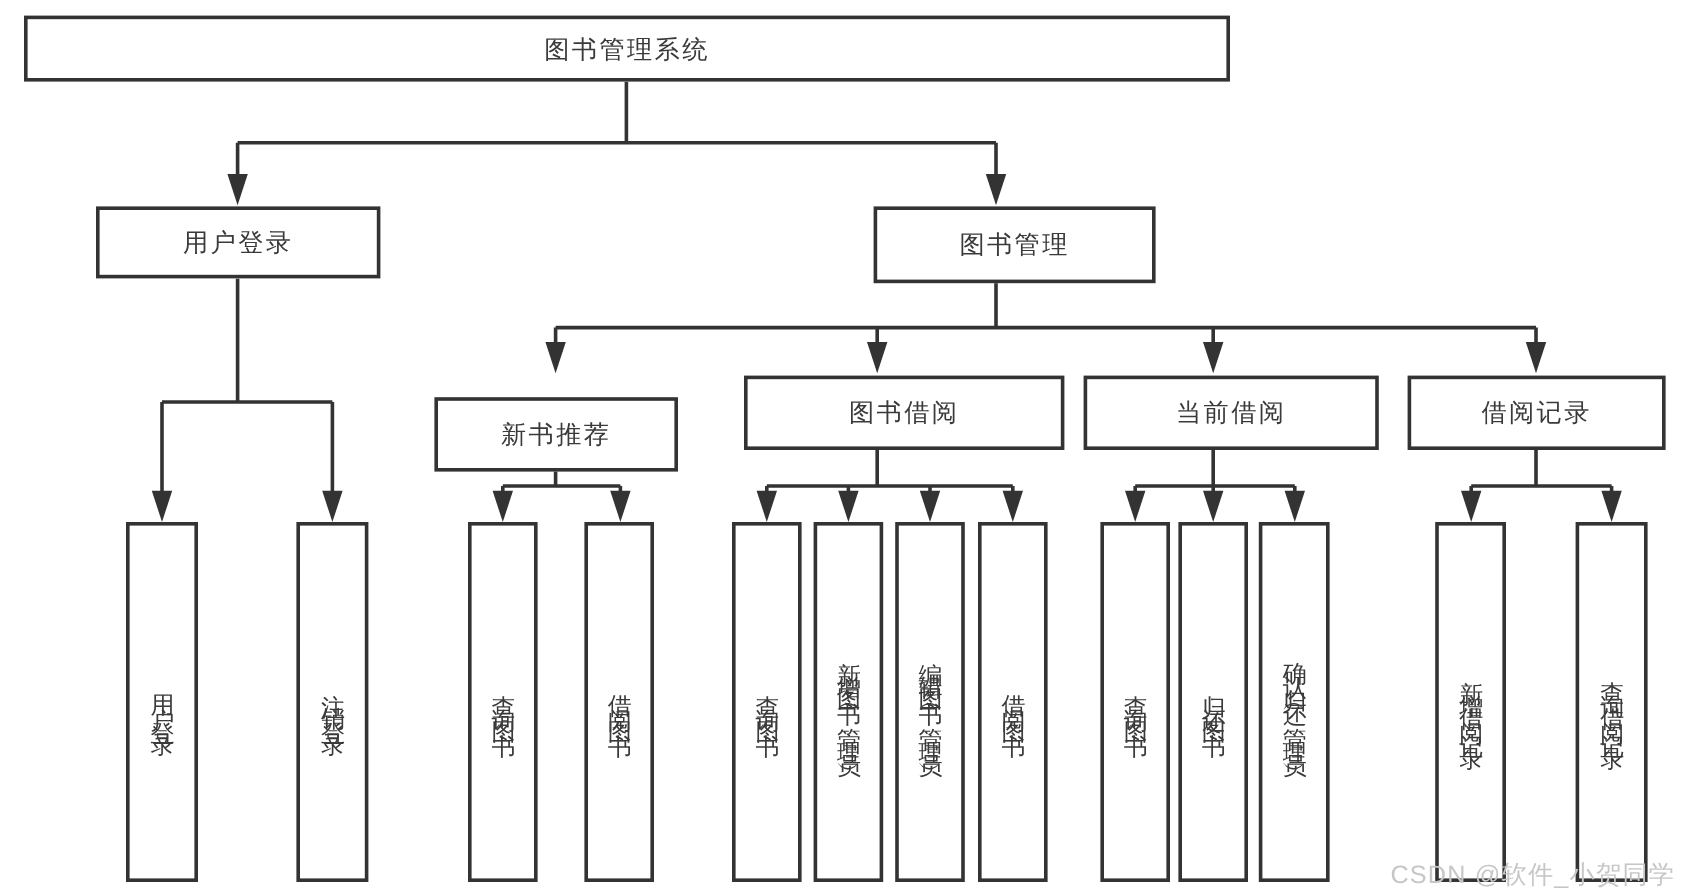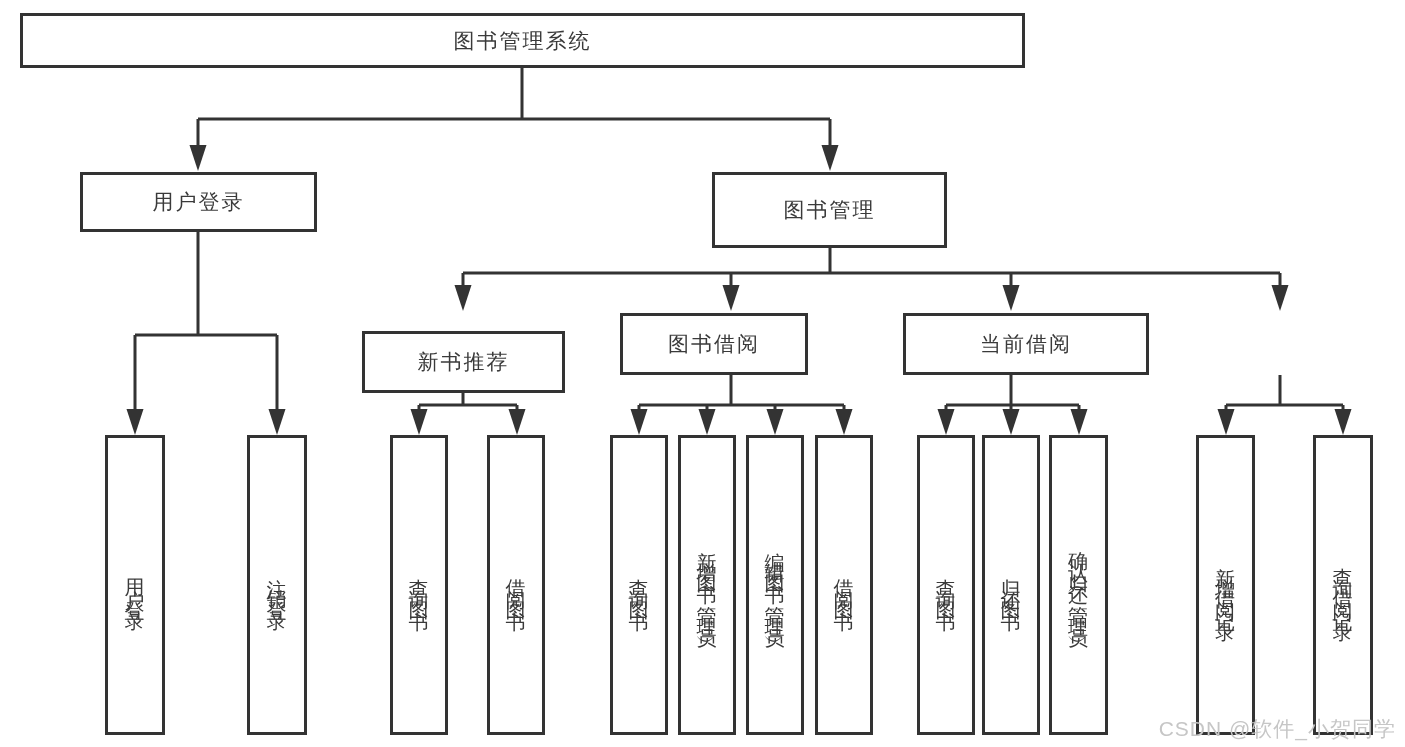--- a/index.html
+++ b/index.html
@@ -99,25 +99,26 @@
       <polygon points="1002.5,409 1019.5,409 1011,435"></polygon>
       <polygon points="1070.5,409 1087.5,409 1079,435"></polygon>
       <polygon points="1217.5,409 1234.5,409 1226,435"></polygon>
       <polygon points="1334.5,409 1351.5,409 1343,435"></polygon>
     </g>
   </svg>
 
   <div class="node h" style="left:20px; top:13px; width:1005px; height:55px;">图书管理系统</div>
 
   <div class="node h" style="left:80px; top:172px; width:237px; height:60px;">用户登录</div>
-  <div class="node h" style="left:712px; top:172px; width:235px; height:76px;">图书管理</div>
+  <div class="node h" style="left:728px; top:172px; width:235px; height:64px;">图书管理</div>
 
   <div class="node h" style="left:362px; top:299px; width:203px; height:62px;margin-top:32px;">新书推荐</div>
-  <div class="node h" style="left:620px; top:313px; width:188px; height:62px;">图书借阅</div>
+  <div class="node h" style="left:620px; top:313px; width:267px; height:62px;">图书借阅</div>
   <div class="node h" style="left:903px; top:313px; width:246px; height:62px;">当前借阅</div>
+  <div class="node h" style="left:1173px; top:313px; width:215px; height:62px;">借阅记录</div>
 
   <div class="node v" style="left:105px; top:435px; width:60px; height:300px;">用户登录</div>
   <div class="node v" style="left:247px; top:435px; width:60px; height:300px;">注销登录</div>
 
   <div class="node v" style="left:390px; top:435px; width:58px; height:300px;">查询图书</div>
   <div class="node v" style="left:487px; top:435px; width:58px; height:300px;">借阅图书</div>
 
   <div class="node v" style="left:610px; top:435px; width:58px; height:300px;">查询图书</div>
   <div class="node v" style="left:678px; top:435px; width:58px; height:300px;">新增图书（管理员）</div>
   <div class="node v" style="left:746px; top:435px; width:58px; height:300px;">编辑图书（管理员）</div>

